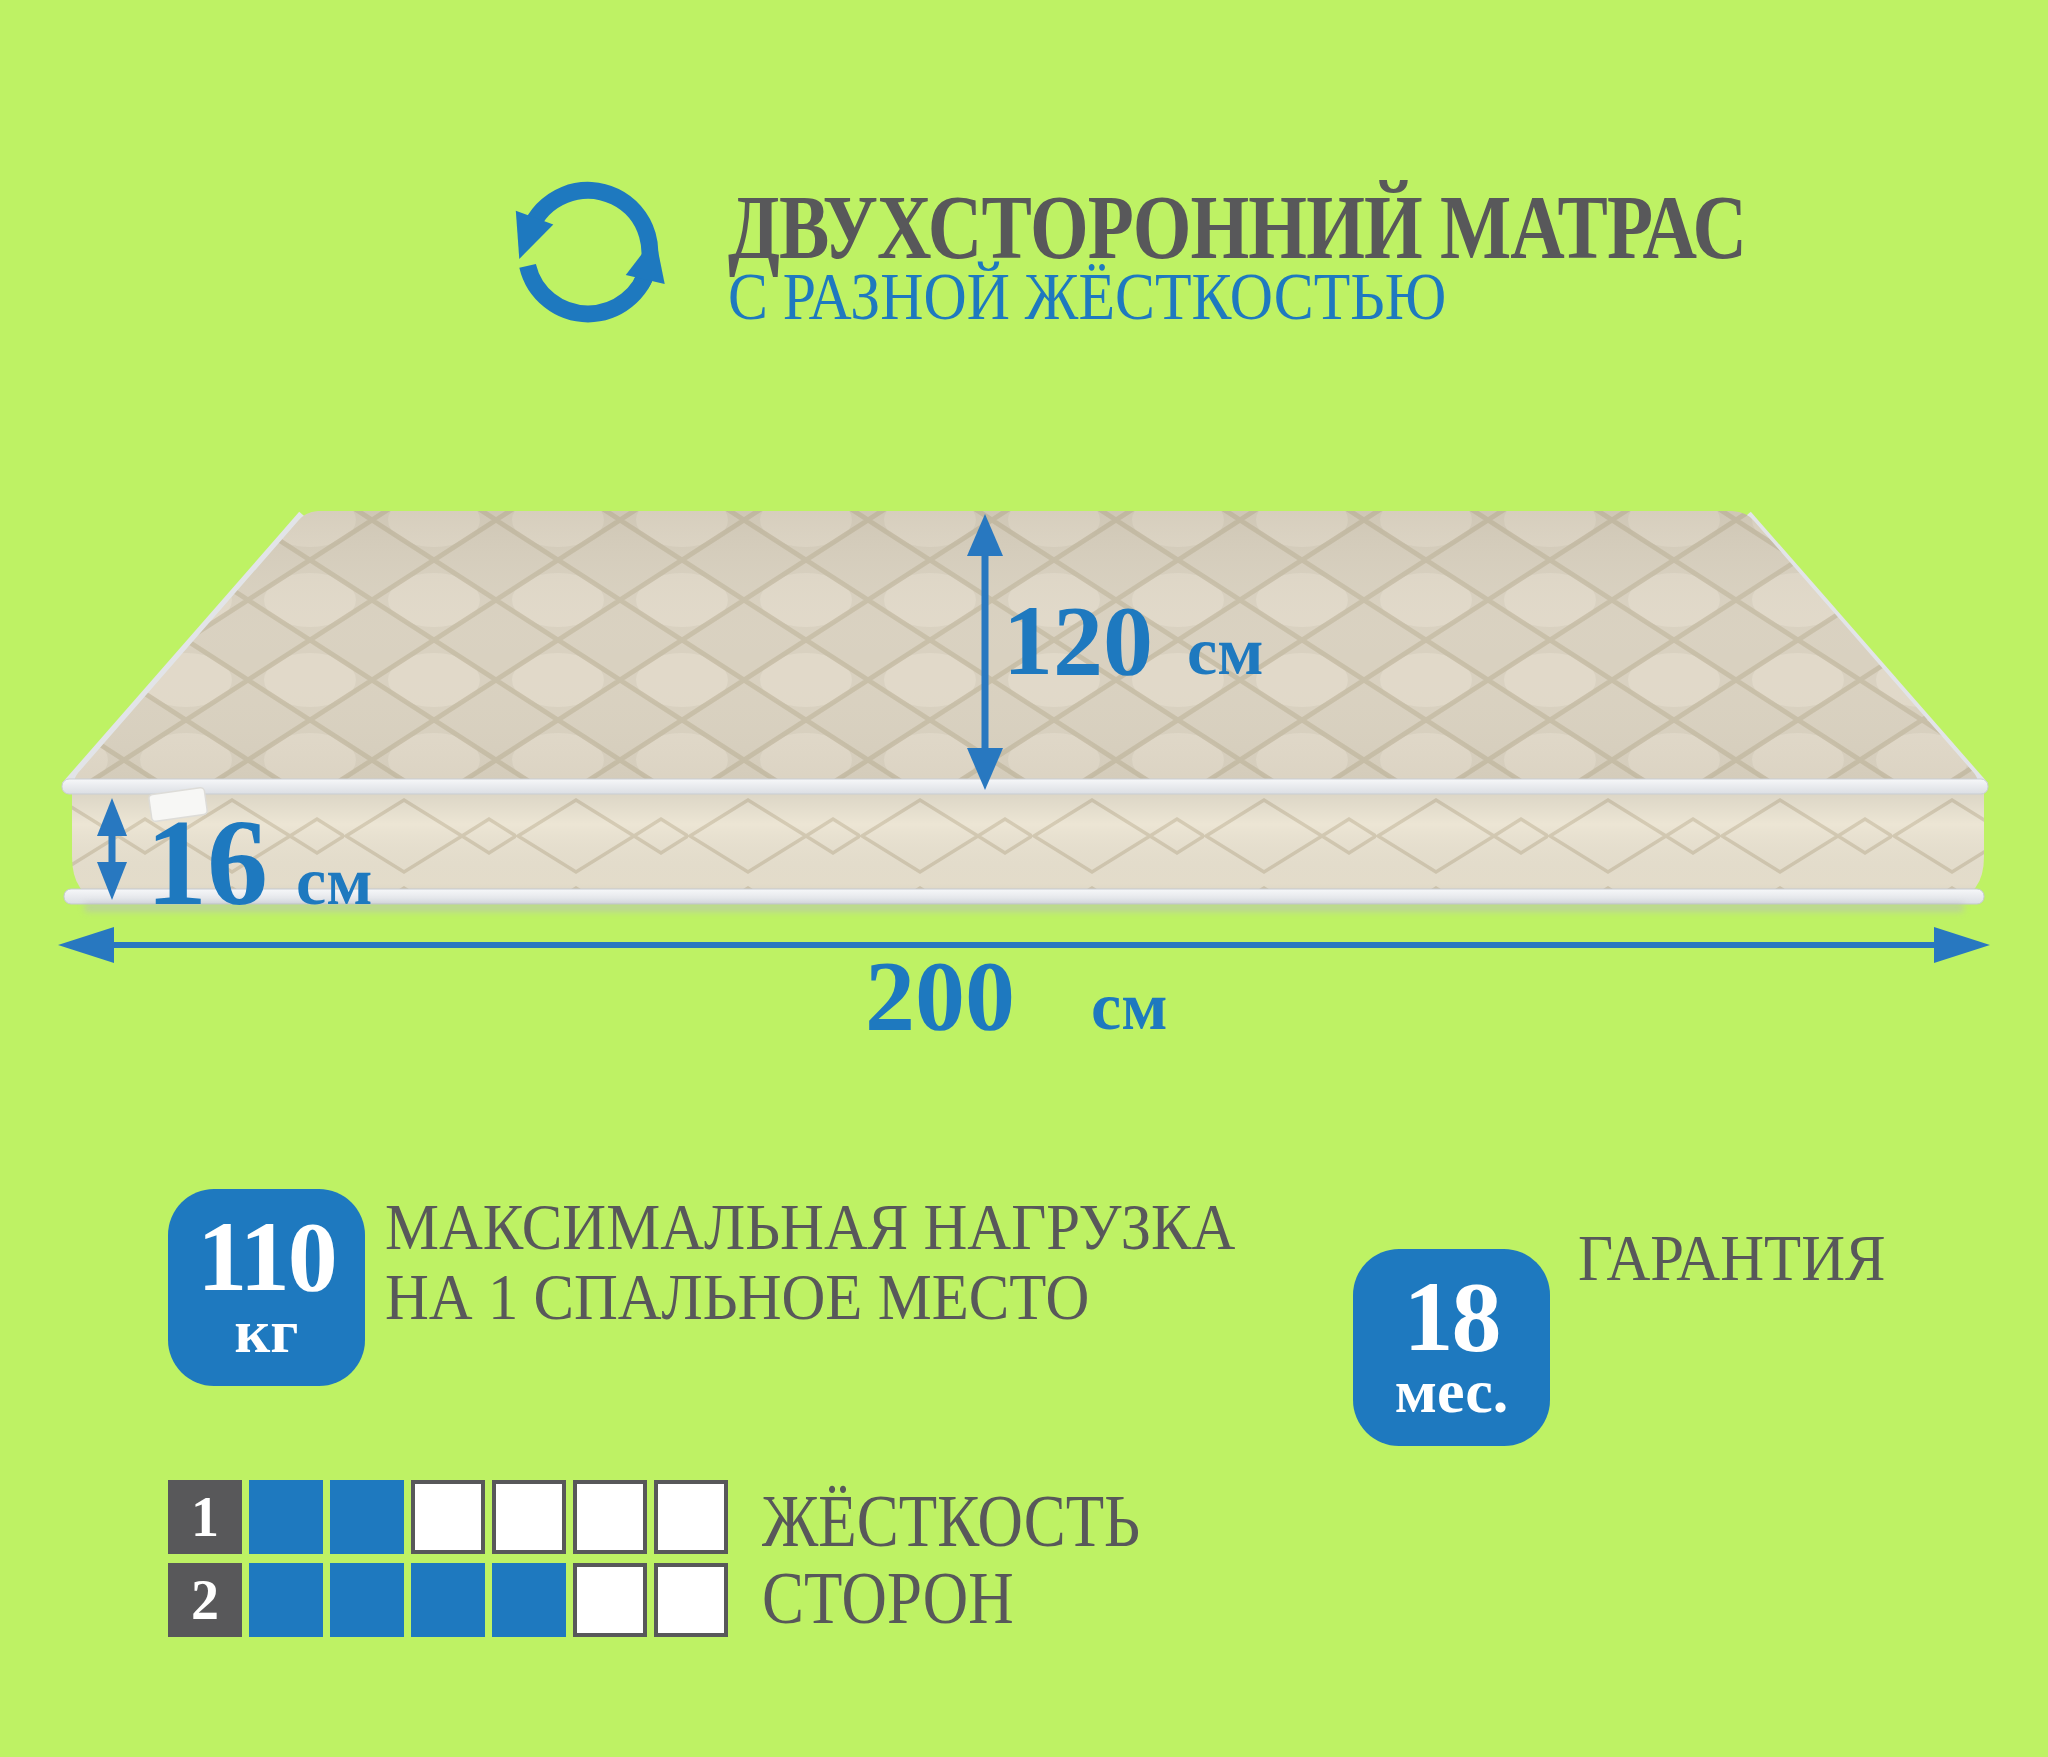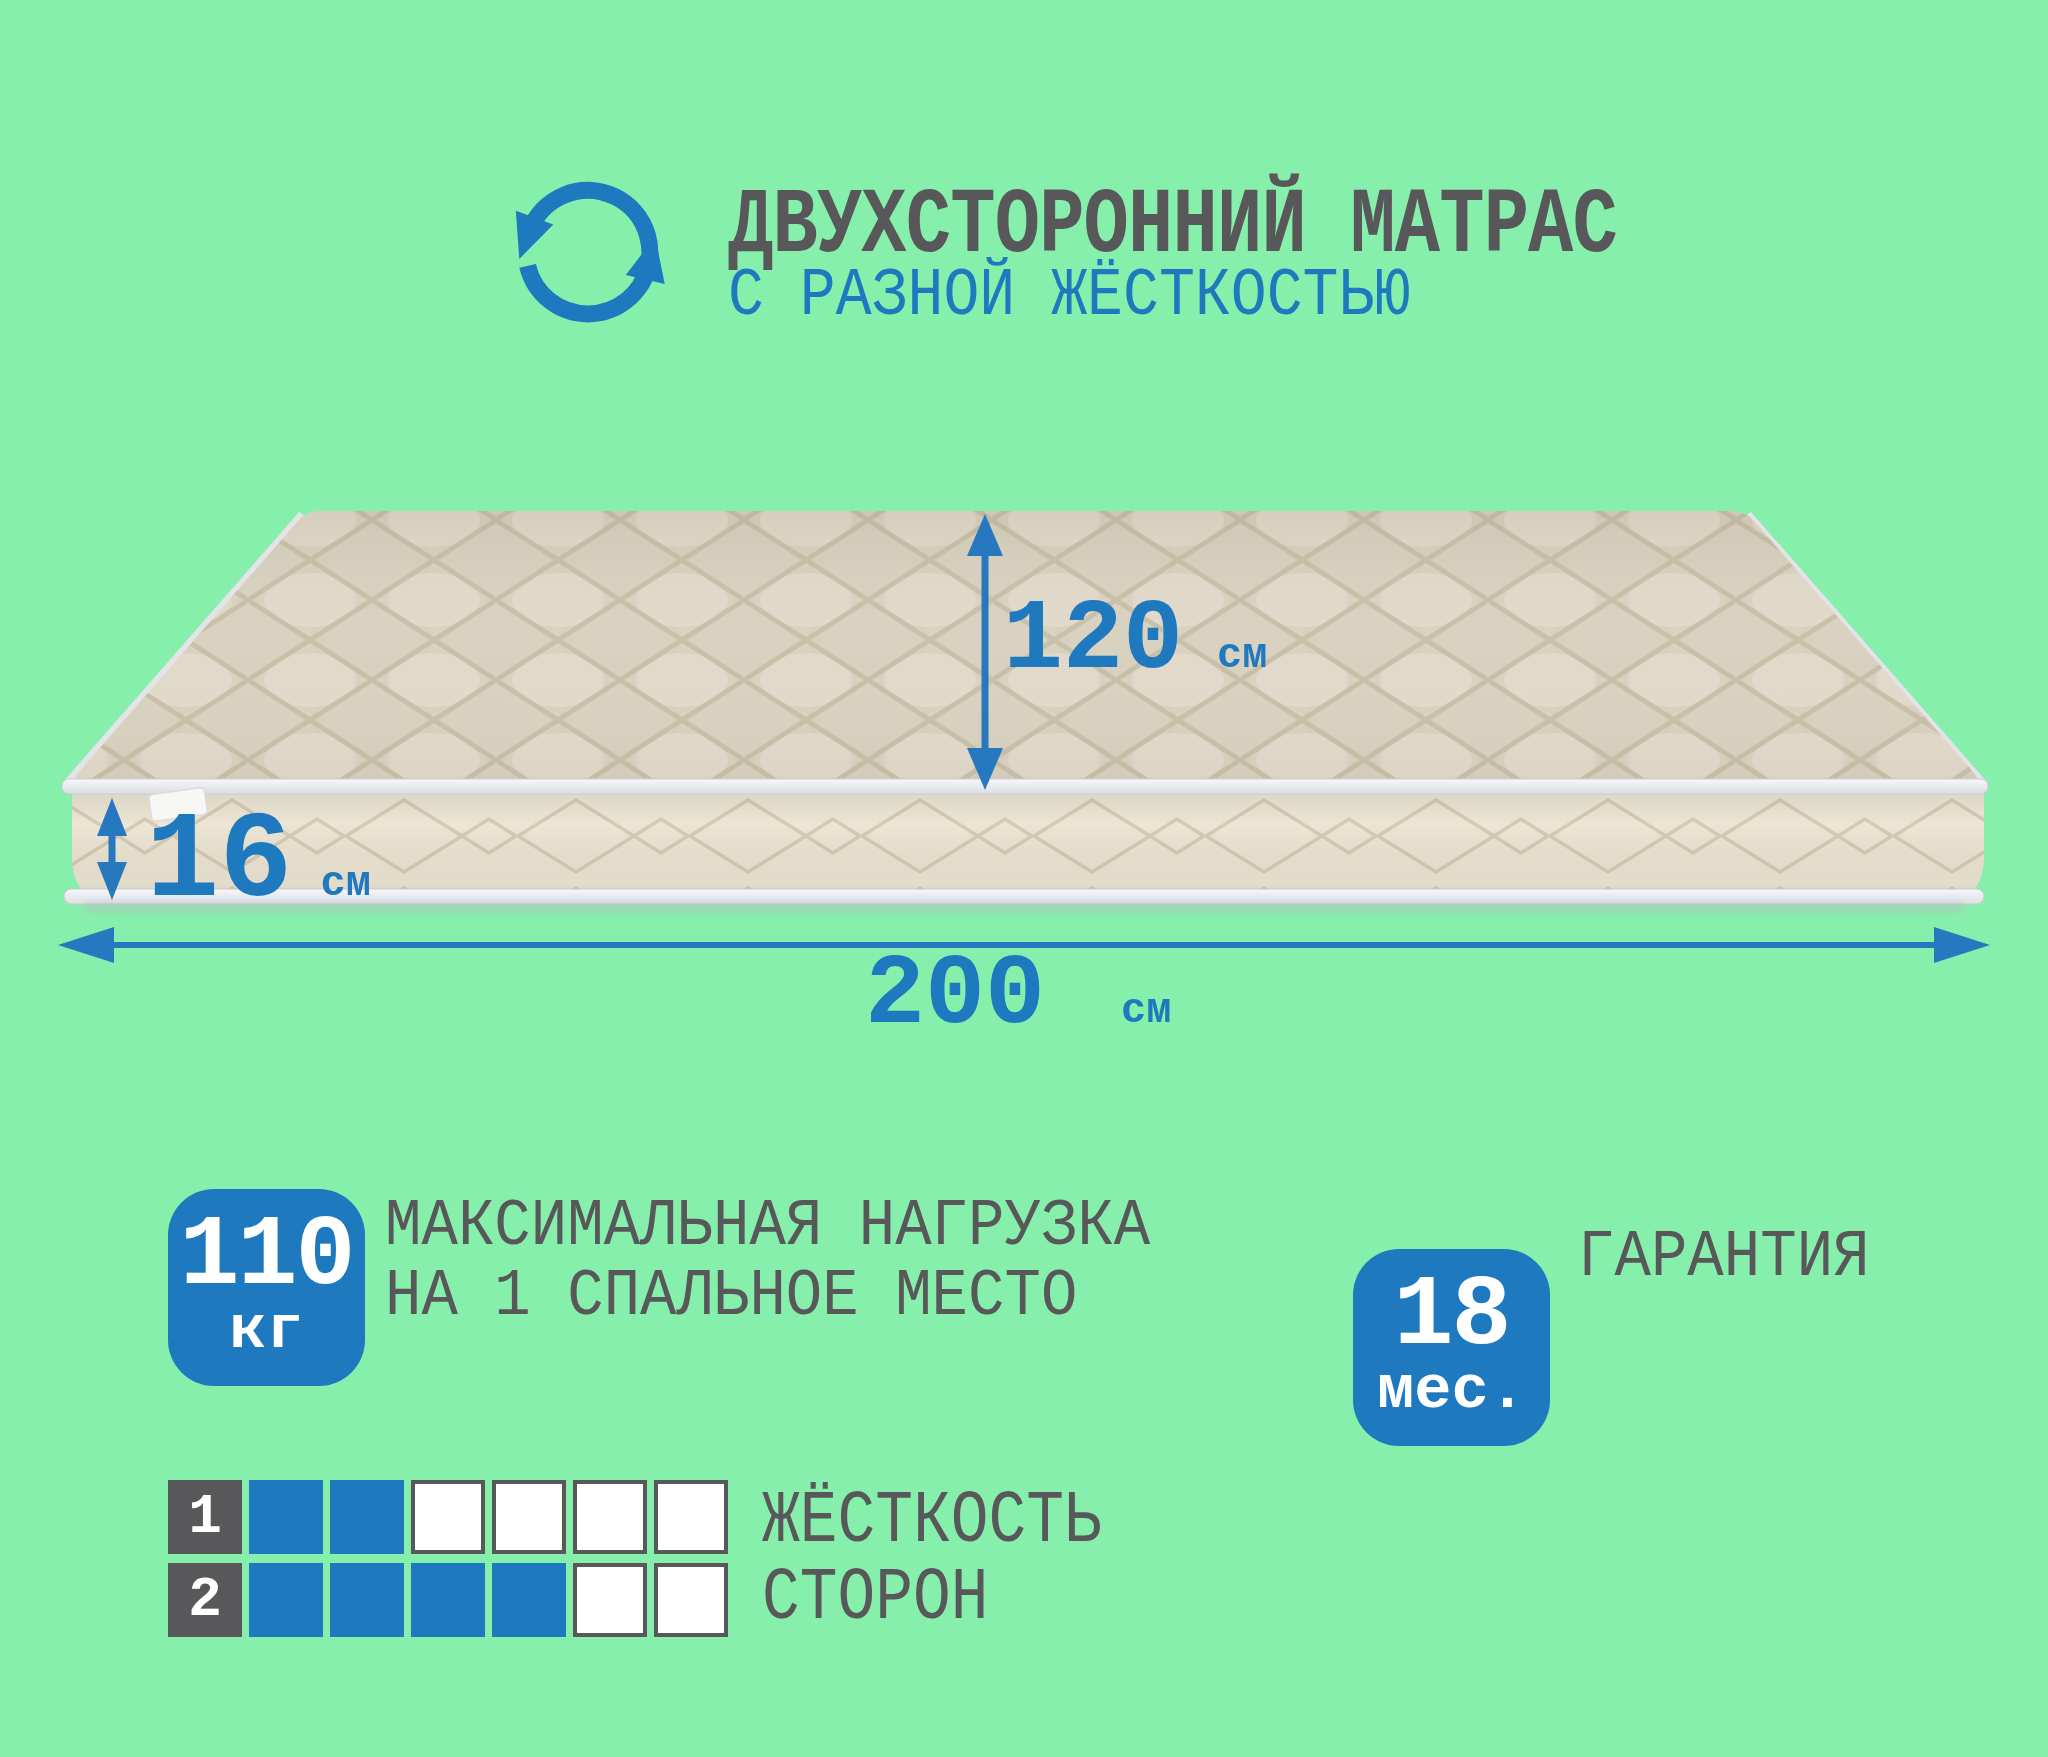--- a/index.html
+++ b/index.html
@@ -1,34 +1,34 @@
 <!DOCTYPE html>
 <html><head>
 <meta charset="utf-8">
 <style>
   html,body{margin:0;padding:0;background:#ffffff;}
   .stage{
-    position:relative;width:2048px;height:1757px;background:#86efac;overflow:hidden;
-    font-family:Liberation Mono, monospace;
+    position:relative;width:2048px;height:1757px;background:#bef264;overflow:hidden;
+    font-family:Liberation Serif, serif;
   }
   .abs{position:absolute;}
   
   .title-line1{
     left:728px;top:181px;font-size:92px;line-height:92px;font-weight:bold;
     color:#58585a;white-space:nowrap;transform:scaleX(.82);transform-origin:left top;
     letter-spacing:-1px;
   }
   .title-line2{
     left:728px;top:262px;font-size:68px;line-height:68px;font-weight:normal;
     color:#1e79bf;white-space:nowrap;transform:scaleX(.88);transform-origin:left top;
   }
   
   .dim{display:inline-flex;align-items:baseline;color:#1e79bf;font-weight:bold;white-space:nowrap;}
   .dim .val{font-size:100px;line-height:100px;}
-  .dim .unit{font-size:42px;line-height:62px;margin-left:34px;}
+  .dim .unit{font-size:68px;line-height:62px;margin-left:34px;}
   .dim-120{left:1003px;top:591px;}
   .dim-16{left:146px;top:802px;}
   .dim-16 .val{font-size:122px;line-height:122px;}
   .dim-16 .unit{margin-left:28px;}
   .dim-200{left:865px;top:946px;gap:42px;}
   
   .badge{
     width:197px;height:197px;background:#1e79bf;border-radius:46px;color:#ffffff;
     display:flex;flex-direction:column;align-items:center;justify-content:center;
     text-align:center;

